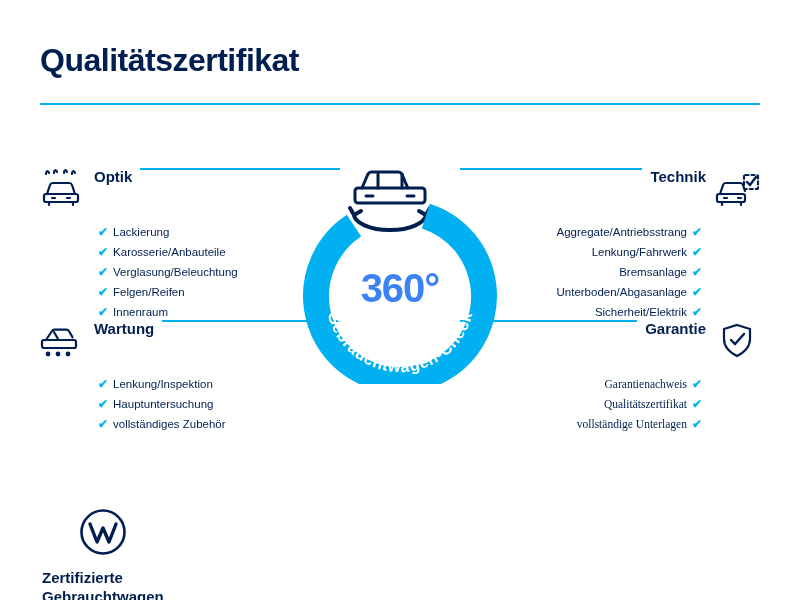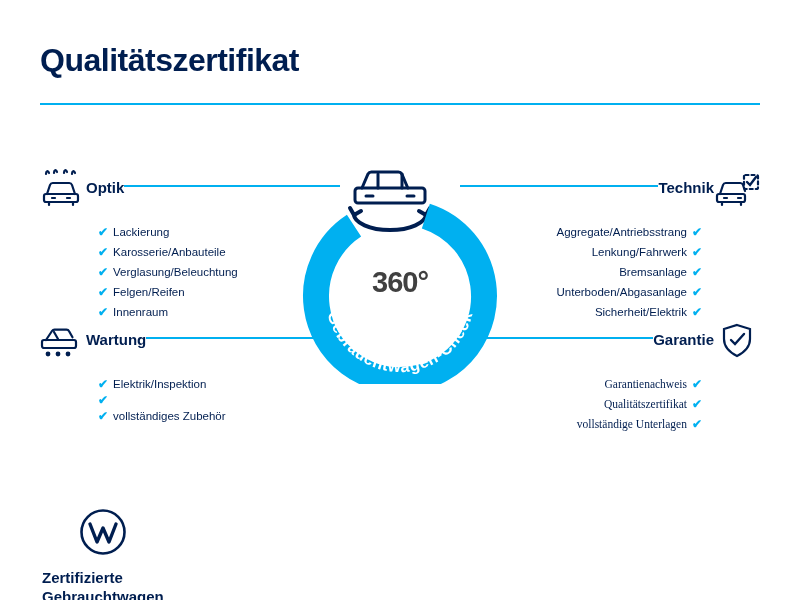--- a/index.html
+++ b/index.html
@@ -26,21 +26,22 @@
     left: 40px; top: 103px;
     width: 720px; height: 2px;
     background: #00b0f0;
   }
 
   
   .block { position: absolute; }
 
   .block-head {
     display: flex;
-    align-items: center;
+    align-items: flex-start;
+    gap: 8px;
   }
   .block-head.right { justify-content: flex-end; }
   .block-title {
     font-size: 15px;
     font-weight: bold;
     color: #001e50;
     white-space: nowrap;
     padding-bottom: 1px;
   }
   .head-rule {
@@ -78,23 +79,23 @@
     position: absolute;
     left: 288px; top: 158px;
     width: 224px; height: 226px;
   }
   .center .ring-wrap { position: absolute; inset: 0; }
   .deg {
     position: absolute;
     left: 0; right: 0;
     top: 108px;
     text-align: center;
-    font-size: 29px;
-    font-weight: bold;
-    color: #404040;
+    font-size: 40px;
+    font-weight: bold;
+    color: #3b82f6;
     letter-spacing: -1px;
   }
 
   
   .footer {
     position: absolute;
     left: 42px; top: 508px;
     display: flex;
     align-items: center;
     gap: 12px;
@@ -208,24 +209,25 @@
           <circle cx="18" cy="34" r="2.4" fill="#001e50" stroke="none"></circle>
           <circle cx="28" cy="34" r="2.4" fill="#001e50" stroke="none"></circle>
         </svg>
       </span>
       <span class="block-title">Wartung</span>
       <span class="head-rule"></span>
     </div>
     <div class="items" style="padding-left:58px;">
       <div class="item">
           <span class="check">✔</span>
-          <span>Elektrik/Inspektion</span>
-        </div>
-      <div class="item">
-          <span class="check">✔</span>
+          <span>Lenkung/Inspektion</span>
+        </div>
+      <div class="item">
+          <span class="check">✔</span>
+          <span>Hauptuntersuchung</span>
         </div>
       <div class="item">
           <span class="check">✔</span>
           <span>vollständiges Zubehör</span>
         </div>
     </div>
   </div>
 
   <div class="block" style="left:460px; top:320px; width:300px;">
     <div class="block-head right">

